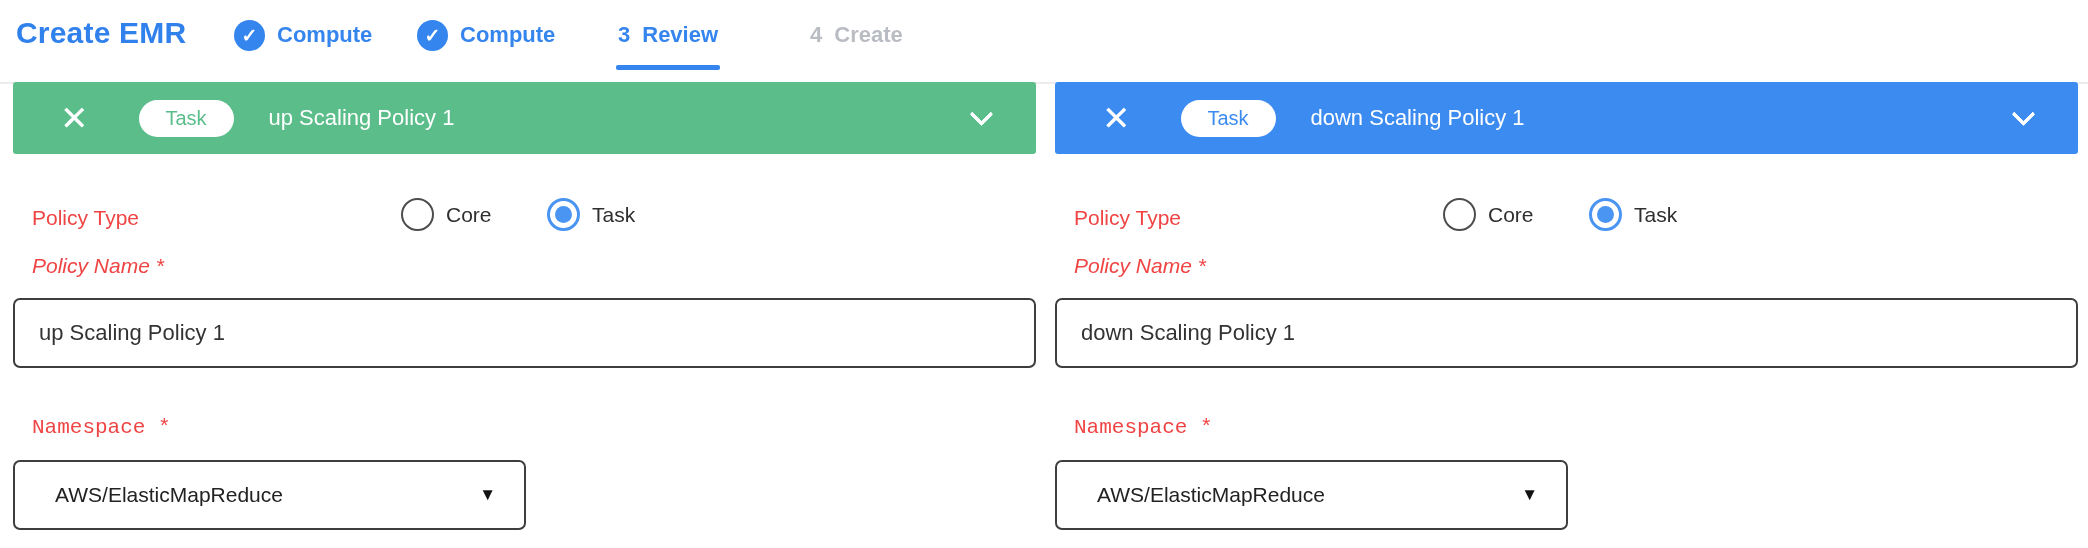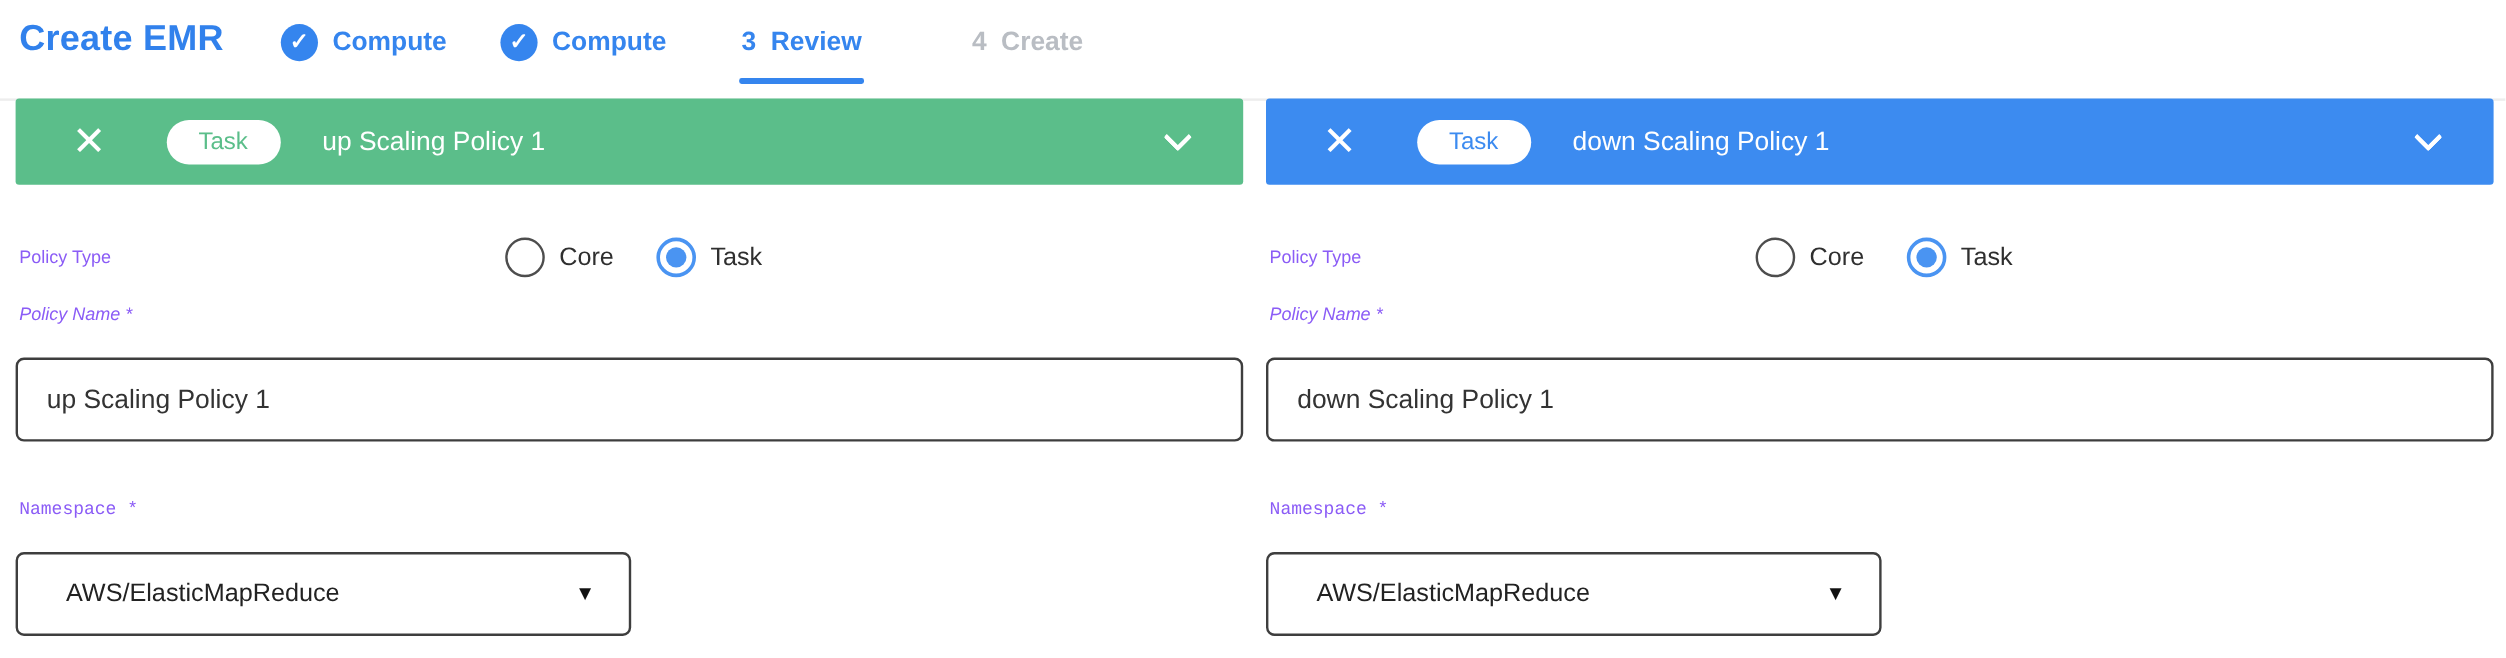--- a/index.html
+++ b/index.html
@@ -36,26 +36,26 @@
   .bar .pill { margin-left:50px; background:#ffffff; border-radius:19px;
                min-width:95px; height:37px; display:flex; align-items:center;
                justify-content:center; font-size:20px; padding:0 22px; }
   .bar-green .pill { color:#5BBE8A; }
   .bar-blue  .pill { color:#3C8BF0; }
   .bar .bar-title { margin-left:35px; color:#ffffff; font-size:22px; }
   .bar .chev { margin-left:auto; width:17px; height:17px;
                border-right:4px solid #fff; border-bottom:4px solid #fff;
                transform:rotate(45deg) translate(-3px,-3px); border-radius:2px; cursor:pointer; }
 
-  .field-label { position:absolute; left:3px; font-size:15px; color:#8b5cf6; }
+  .field-label { position:absolute; left:19px; font-size:21px; color:#ef4444; }
 
   .type-row { position:absolute; left:0; top:116px; width:100%; height:40px; }
   .type-row .field-label { top:8px; }
   .radio-group { position:absolute; top:0; display:flex; align-items:center; cursor:pointer; }
-  .rg-core { left:408px;text-align:right; }
+  .rg-core { left:388px;text-align:right; }
   .rg-task { left:534px; }
   .radio { width:33px; height:33px; border-radius:50%; background:#fff;
            border:2px solid #4d4d4d; display:flex; align-items:center;
            justify-content:center; cursor:pointer; flex:none; }
   .radio.selected { border:3px solid #4A94F2; }
   .radio .dot { width:17px; height:17px; border-radius:50%; background:#4A94F2; }
   .radio-label { margin-left:12px; font-size:21px; color:#2f2f2f; }
 
   .lbl-name { top:172px;font-style:italic; }
   .text-input { position:absolute; left:0; top:216px; width:1023px; height:70px;

